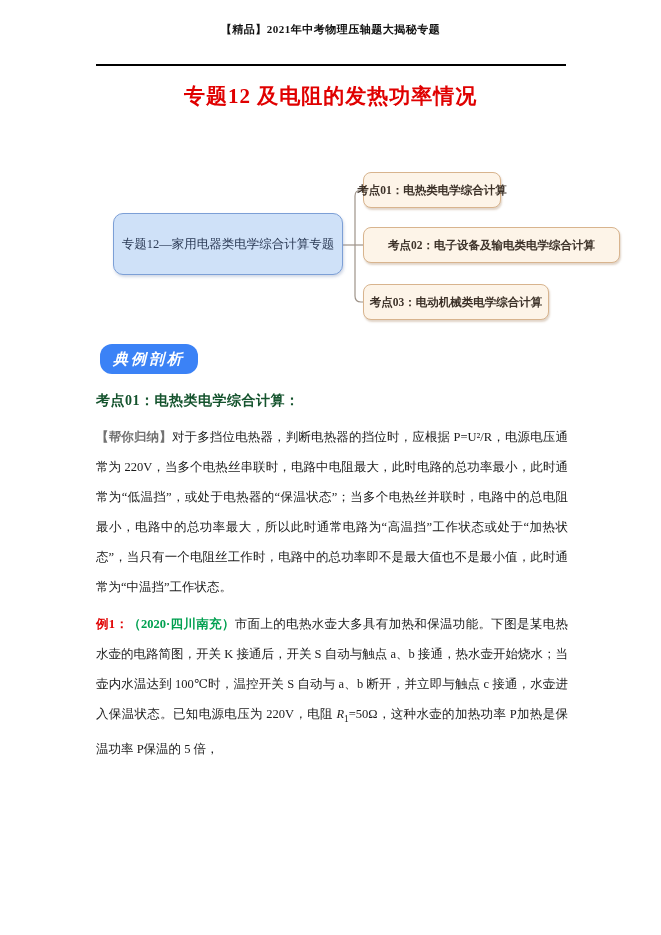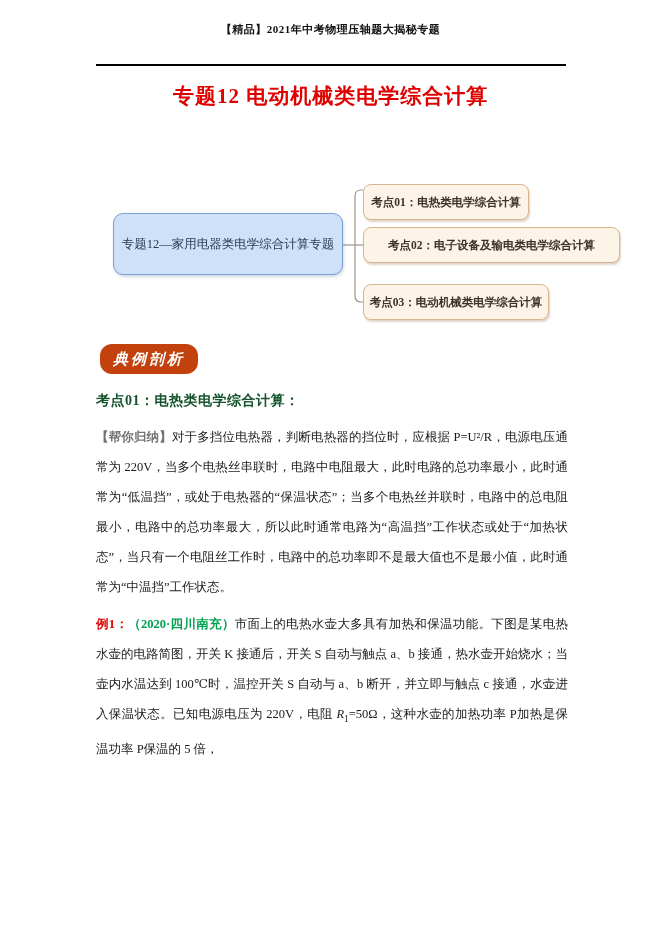--- a/index.html
+++ b/index.html
@@ -37,28 +37,28 @@
     left:113px;top:53px;width:230px;height:62px;
     background:#cfe1f8;border:1.5px solid #7c9fd6;border-radius:10px;
     font-size:12.5px;font-weight:normal;color:#2b3a55;
     box-shadow:1px 2px 3px rgba(120,140,180,0.35);
   }
   .map-branch{
     background:#fdf4e8;border:1px solid #d8b48e;border-radius:8px;
     font-size:11.5px;font-weight:bold;color:#3d3229;
     box-shadow:1px 2px 2px rgba(180,150,120,0.4);
   }
-  .branch-1{left:363px;top:24px;width:166px;height:36px;}
+  .branch-1{left:363px;top:12px;width:138px;height:36px;}
   .branch-2{left:363px;top:67px;width:257px;height:36px;}
   .branch-3{left:363px;top:124px;width:186px;height:36px;}
 
   
   .badge{
     position:absolute;left:100px;top:344px;width:98px;height:30px;
-    background:#c2410c;border-radius:12px;
+    background:#3b82f6;border-radius:12px;
     display:flex;align-items:center;justify-content:center;
     color:#ffffff;font-size:15px;font-weight:bold;font-style:italic;
     letter-spacing:3px;
   }
 
   
   .content{position:absolute;left:96px;top:392px;width:472px;}
   .topic-heading{
     margin:0 0 12px 0;font-size:14px;font-weight:bold;color:#14532d;
     letter-spacing:0.5px;
@@ -75,21 +75,21 @@
   .r-symbol{font-style:italic;}
   sub{font-size:0.75em;}
 </style>
 </head>
 <body>
 
 <div class="page">
 
   <div class="doc-header">【精品】2021年中考物理压轴题大揭秘专题</div>
   <div class="header-rule"></div>
-  <h1 class="doc-title">专题12 电动机械类电学综合计算</h1>
+  <h1 class="doc-title">专题12 及电阻的发热功率情况</h1>
 
   <div class="mindmap">
     <svg width="661" height="175" viewBox="0 0 661 175">
       <path d="M343,85 H355" stroke="#9e9389" stroke-width="1.2" fill="none"></path>
       <path d="M355,85 V36 Q355,30 361,30 H363" stroke="#9e9389" stroke-width="1.2" fill="none"></path>
       <path d="M355,85 H363" stroke="#9e9389" stroke-width="1.2" fill="none"></path>
       <path d="M355,85 V136 Q355,142 361,142 H363" stroke="#9e9389" stroke-width="1.2" fill="none"></path>
     </svg>
     <div class="map-node map-root">
       <span>专题12—家用电器类电学综合计算专题</span>

